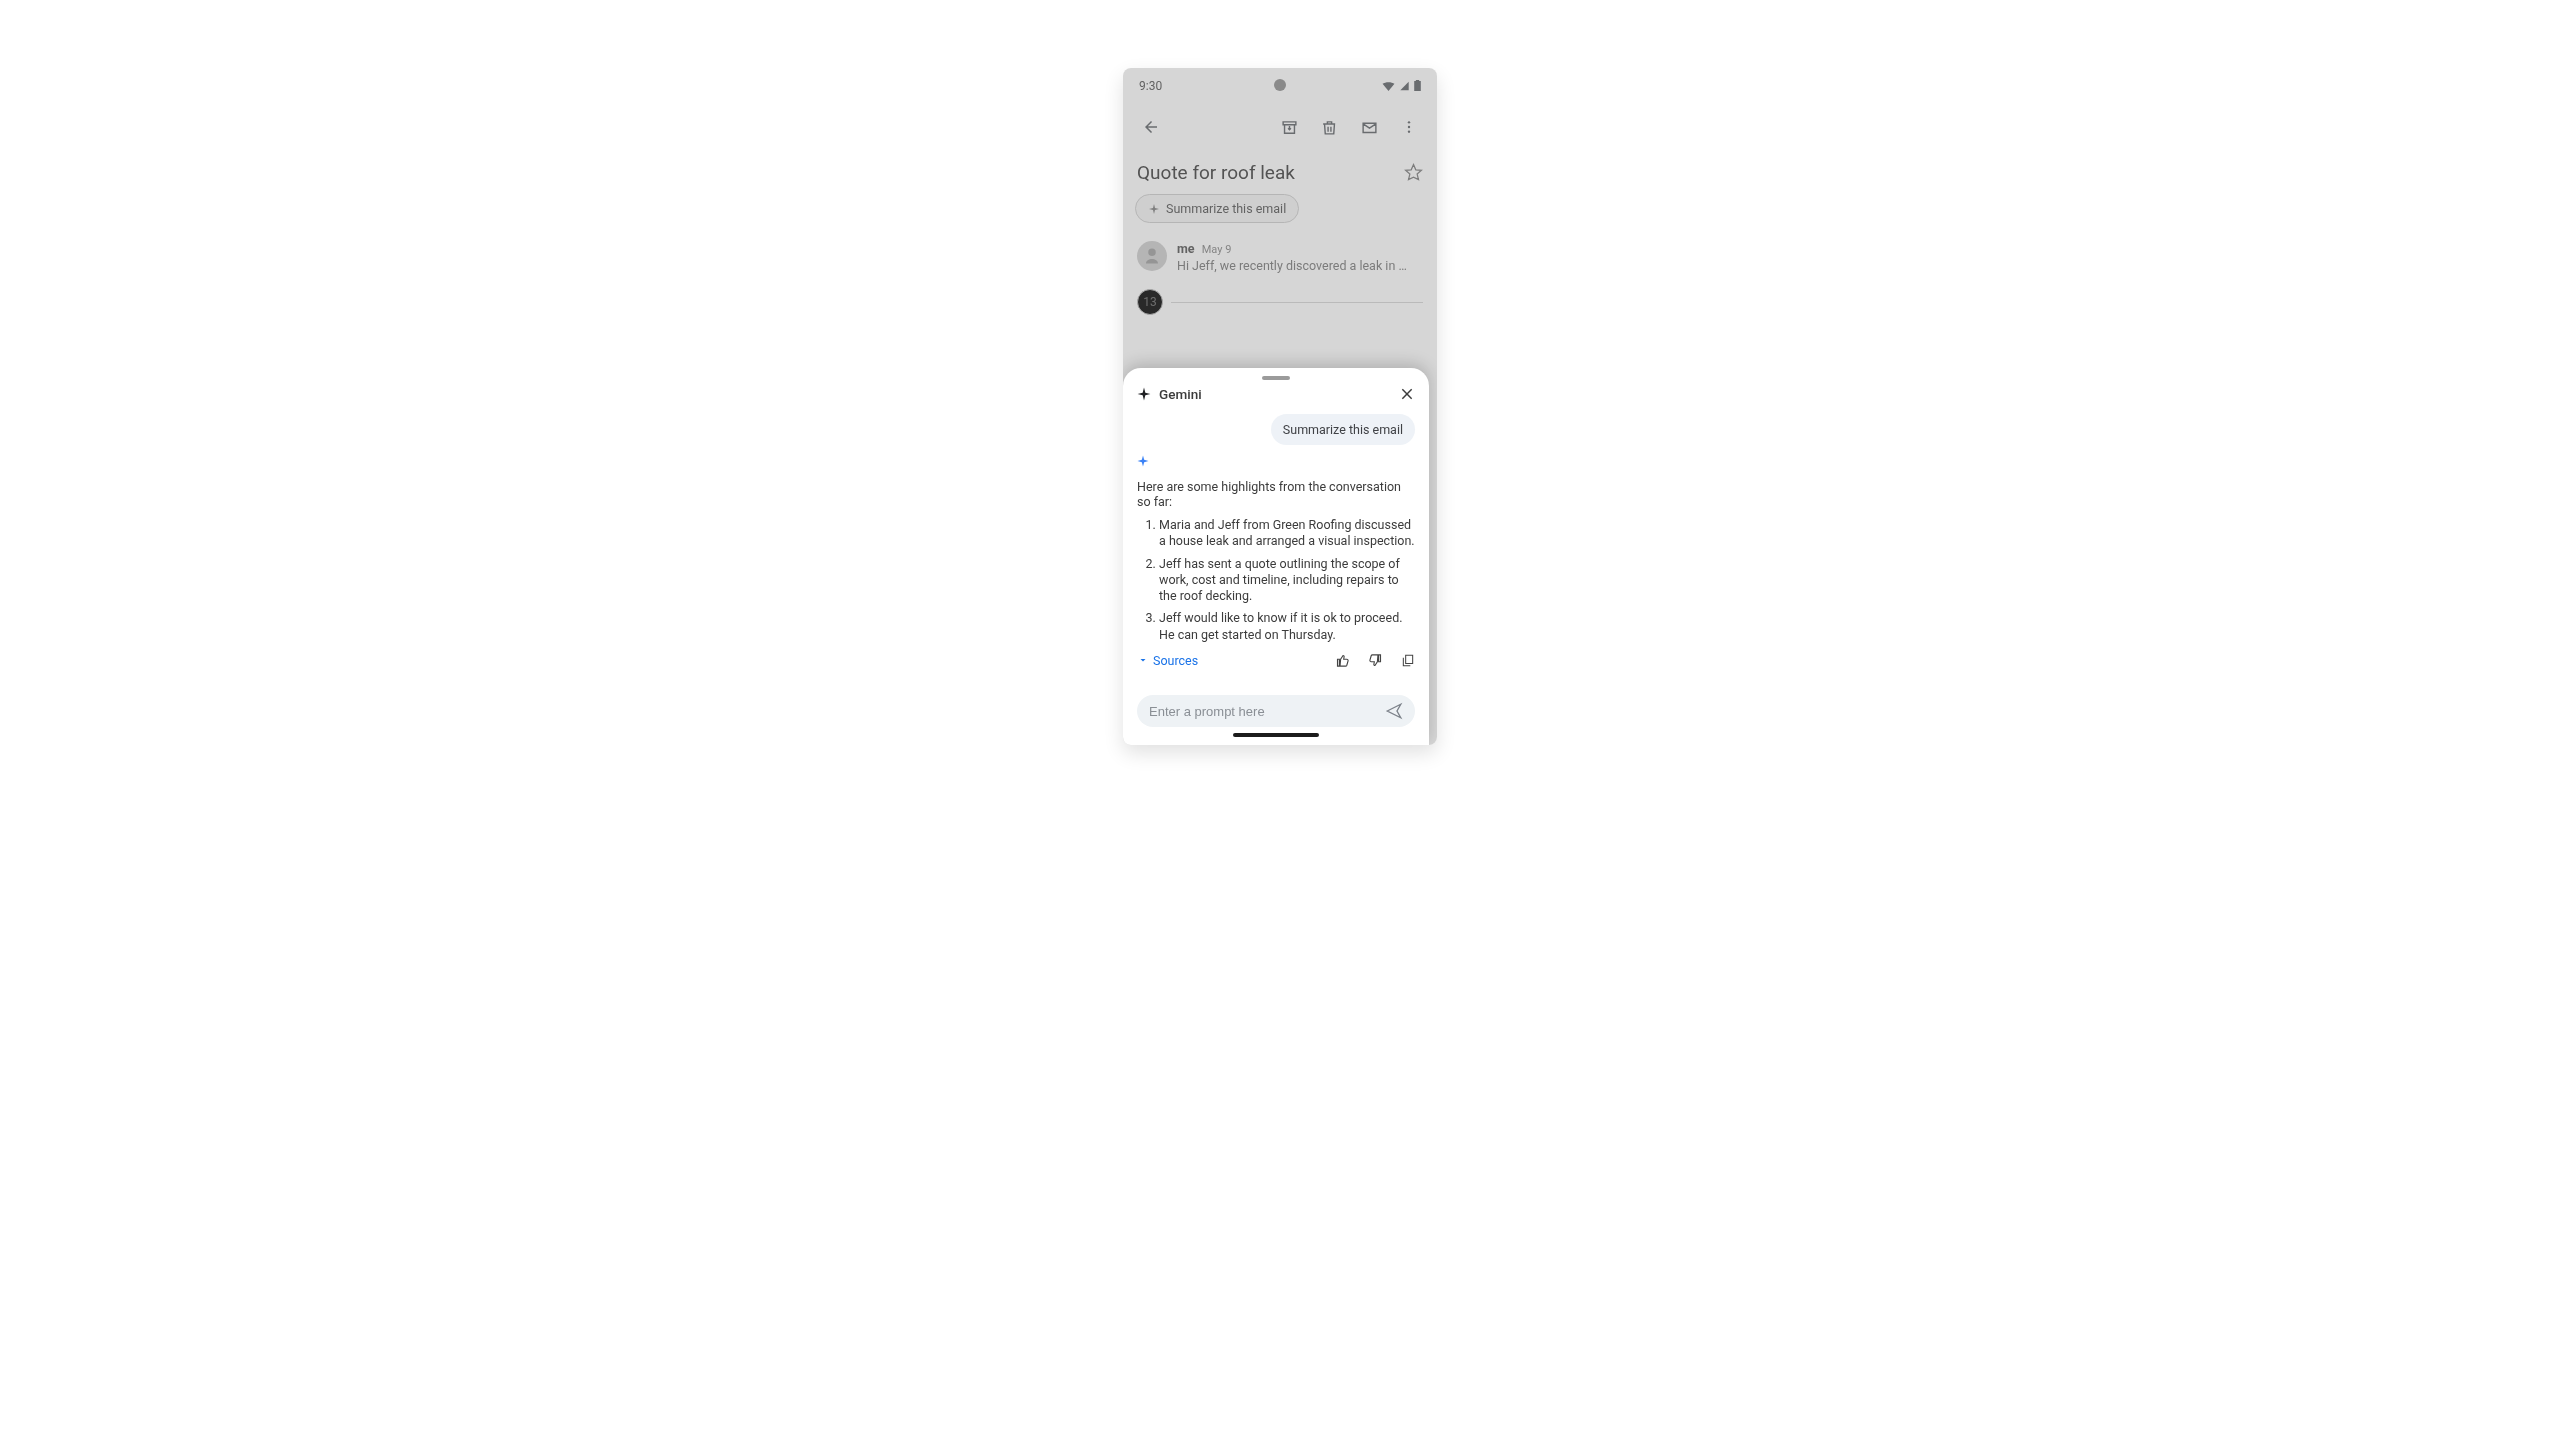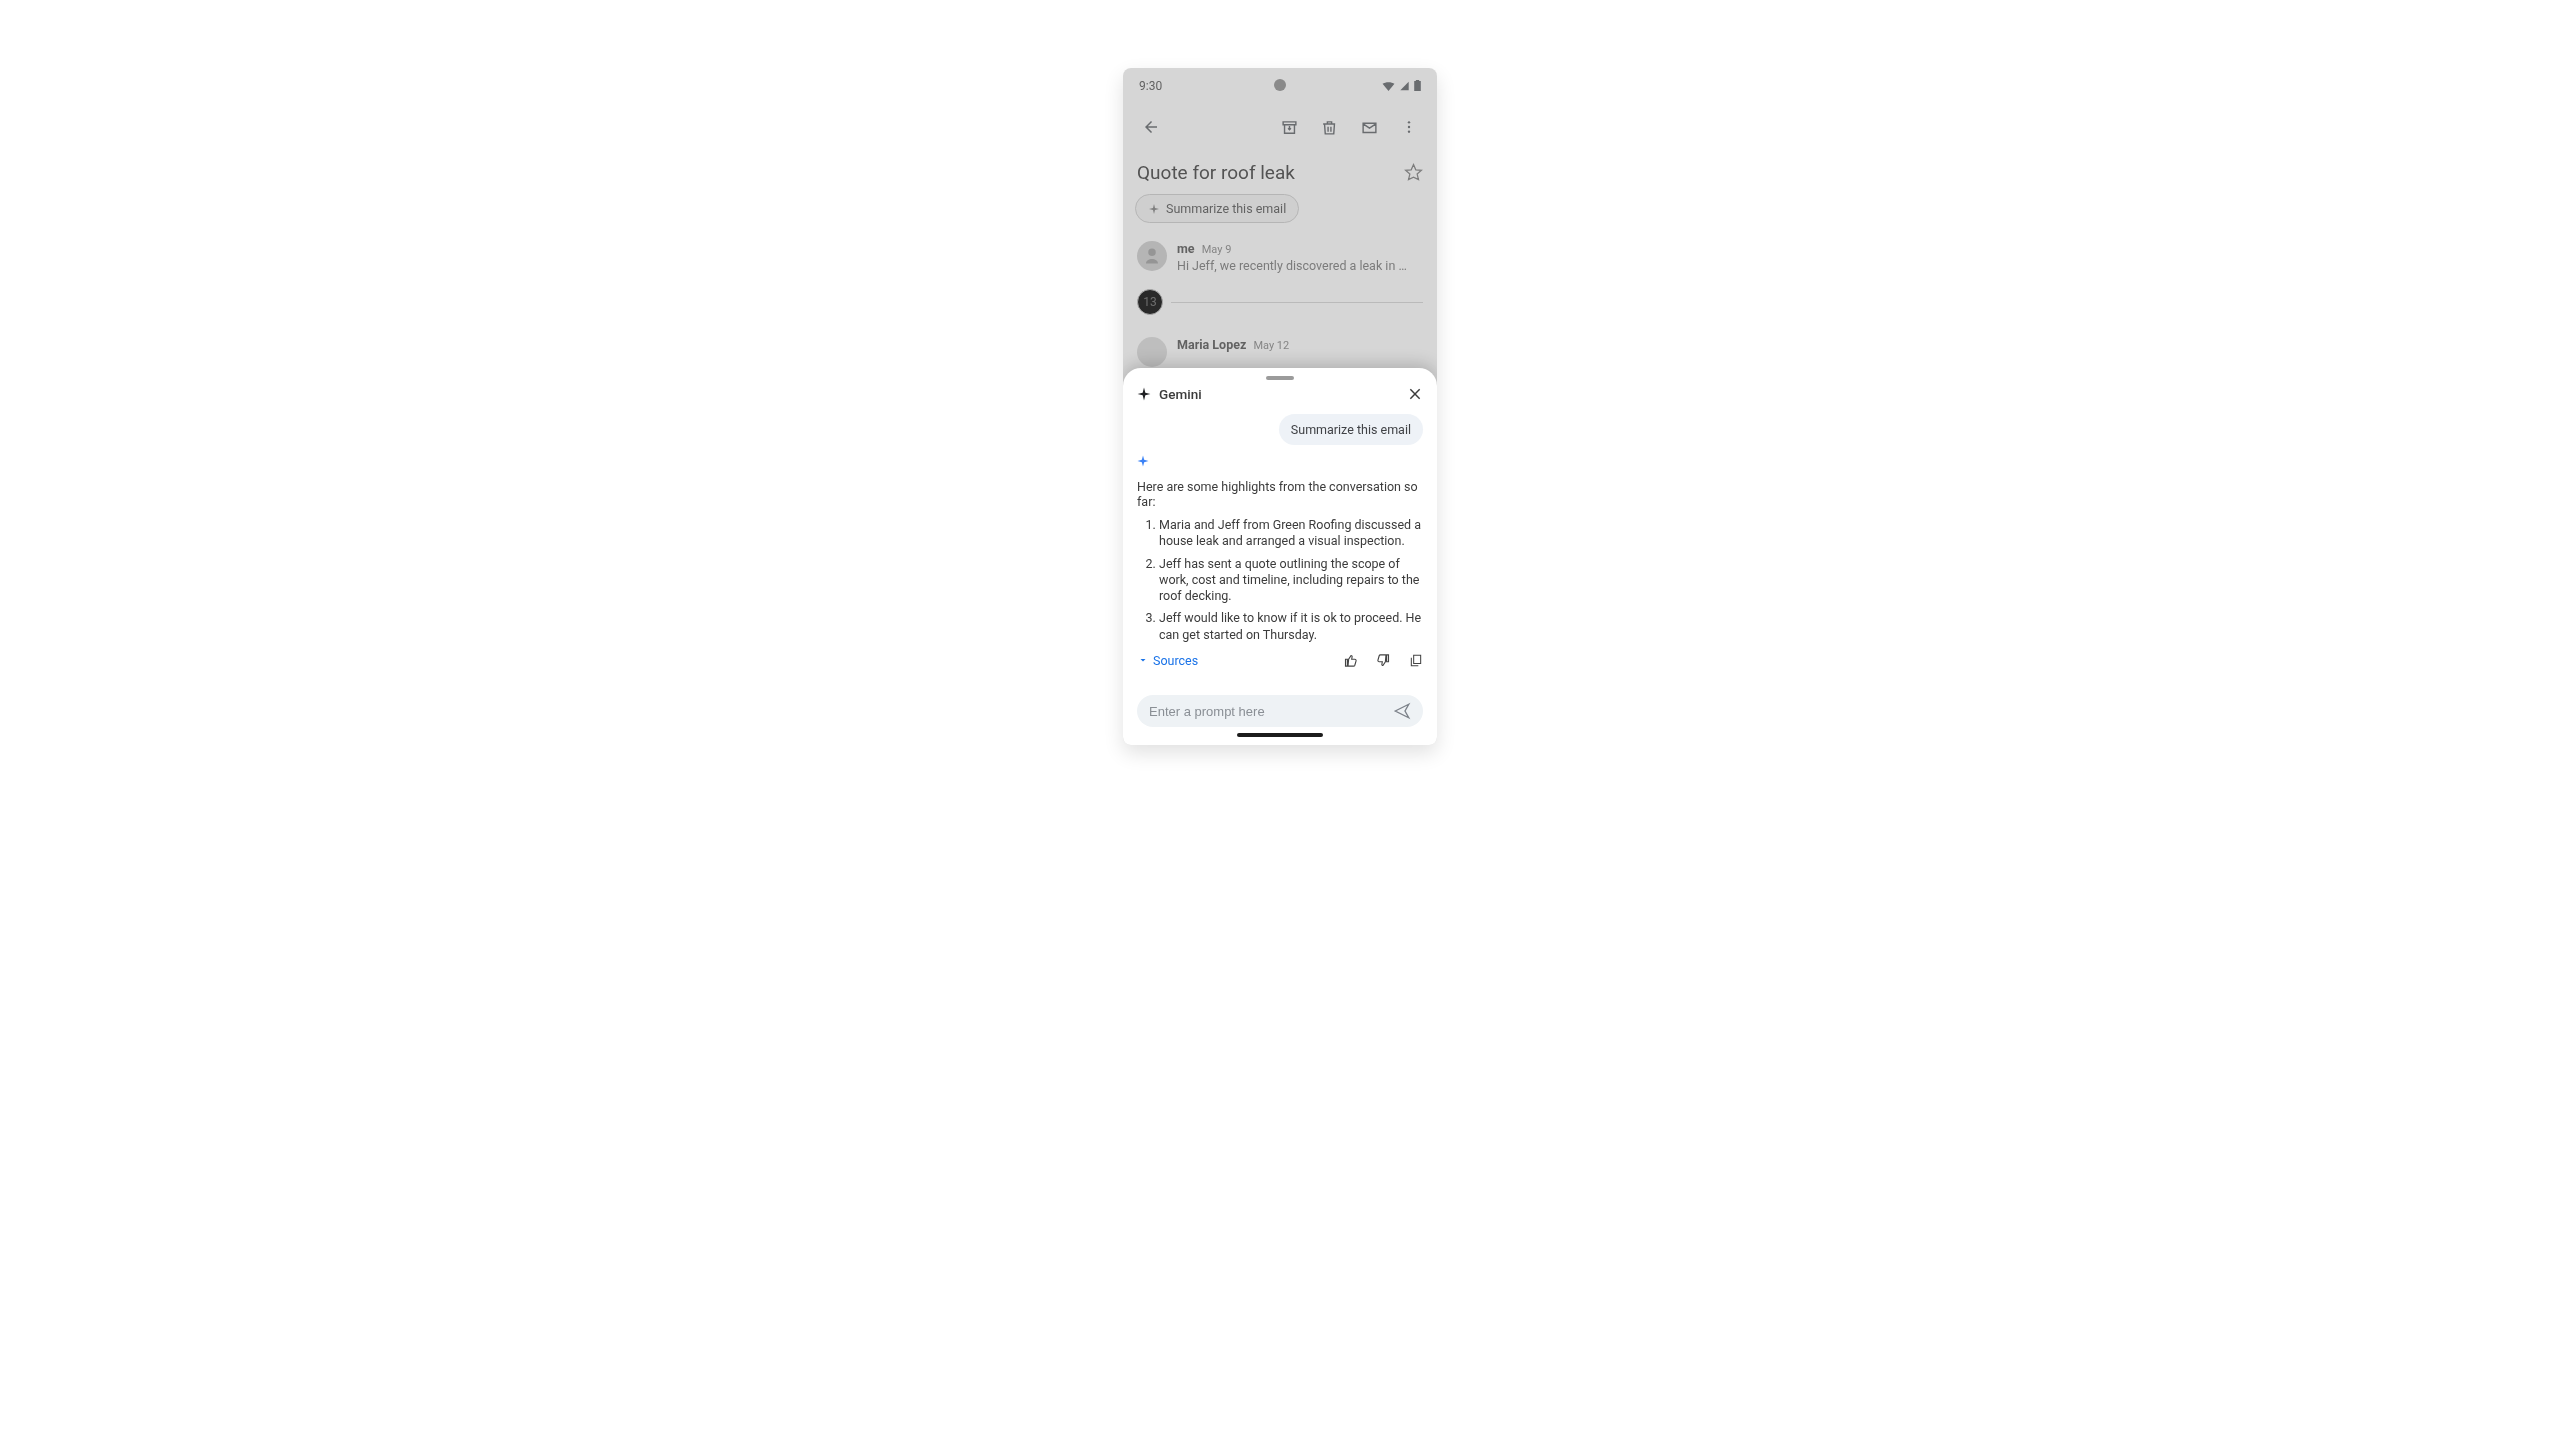--- a/index.html
+++ b/index.html
@@ -110,21 +110,21 @@
     width:26px;height:26px;border:1px solid #bdbdbd;border-radius:50%;
     display:flex;align-items:center;justify-content:center;
     font-size:12px;color:#666;background:#000000;
   }
   .thread-count .line {
     flex:1;height:1px;background:#d6d6d6;
   }
   
   .sheet {
     position: absolute;
-    left: 0; right: 0; bottom: 0;
+    left: 0; right: 8px; bottom: 0;
     height: 377px;
     background: #ffffff;
     border-radius: 18px 18px 0 0;
     box-shadow: 0 -4px 16px rgba(0,0,0,0.18);
     display: flex;
     flex-direction: column;
     padding: 8px 14px 8px 14px;
   }
   .drag-handle {
     width: 28px; height: 4px; border-radius: 2px;
@@ -268,29 +268,20 @@
         </div>
         <div class="preview">Hi Jeff, we recently discovered a leak in our roof...</div>
       </div>
     </div>
 
     <div class="thread-count">
       <div class="bubble">13</div>
       <div class="line"></div>
     </div>
 
-    <div class="thread-msg" style="padding-top:14px;">
-      <div class="avatar" style="background:#dcdcdc;"></div>
-      <div class="msg-body">
-        <div>
-          <span class="sender">Maria Lopez</span>
-          <span class="date">May 12</span>
-        </div>
-      </div>
-    </div>
 
   </div>
 
   <div class="dim-overlay"></div>
 
   <div class="sheet">
     <div class="drag-handle"></div>
 
     <div class="sheet-header">
       <div class="sheet-title">

